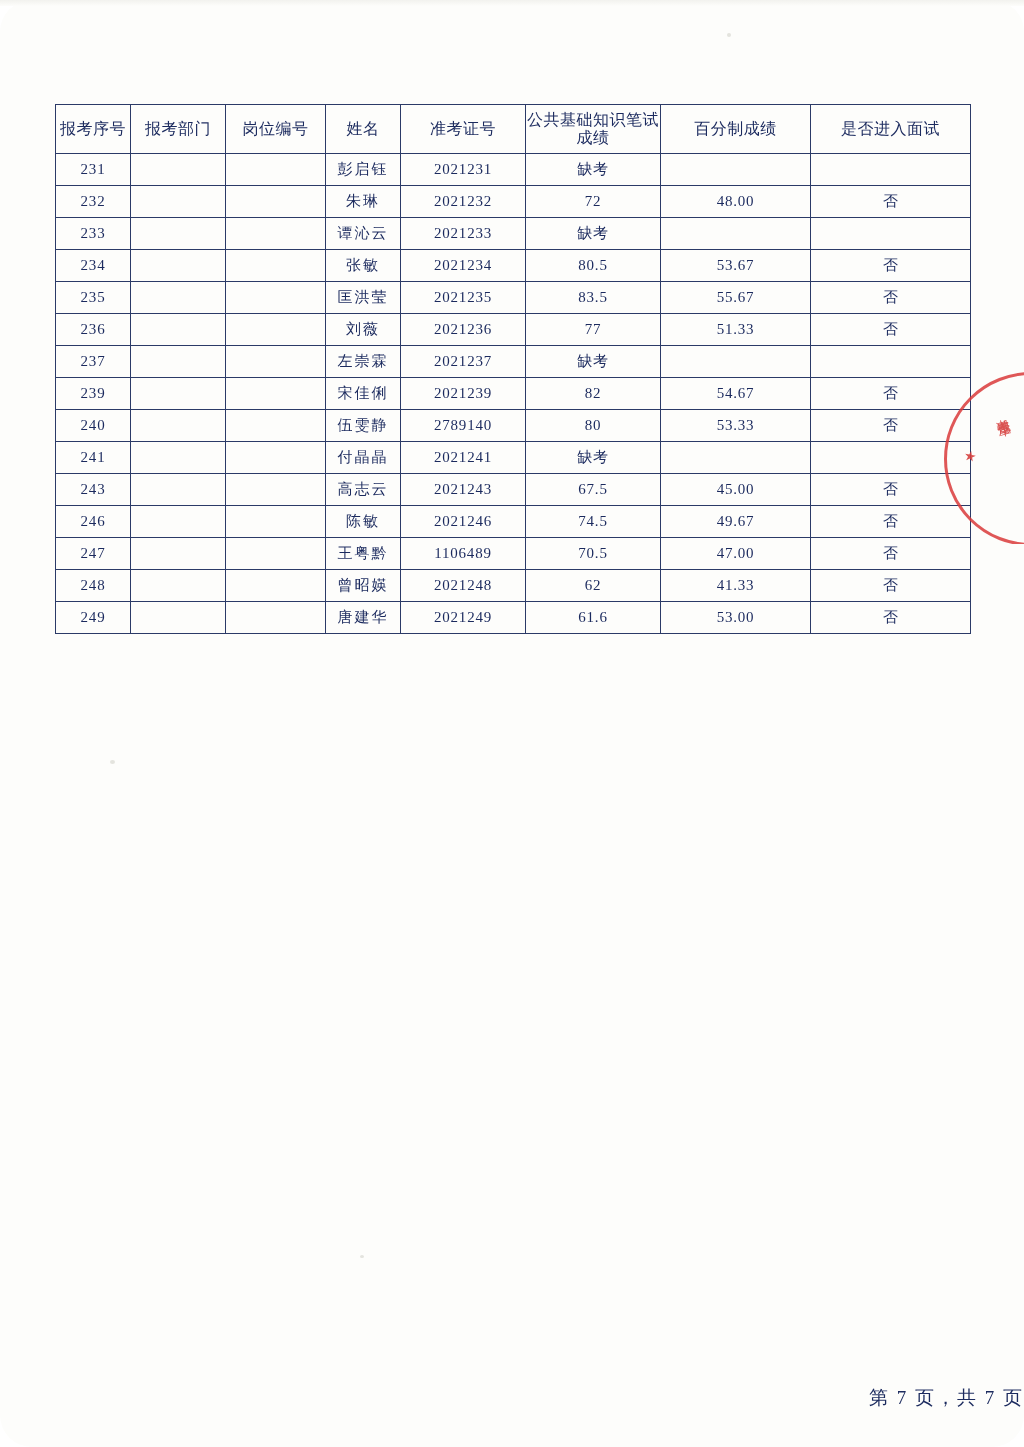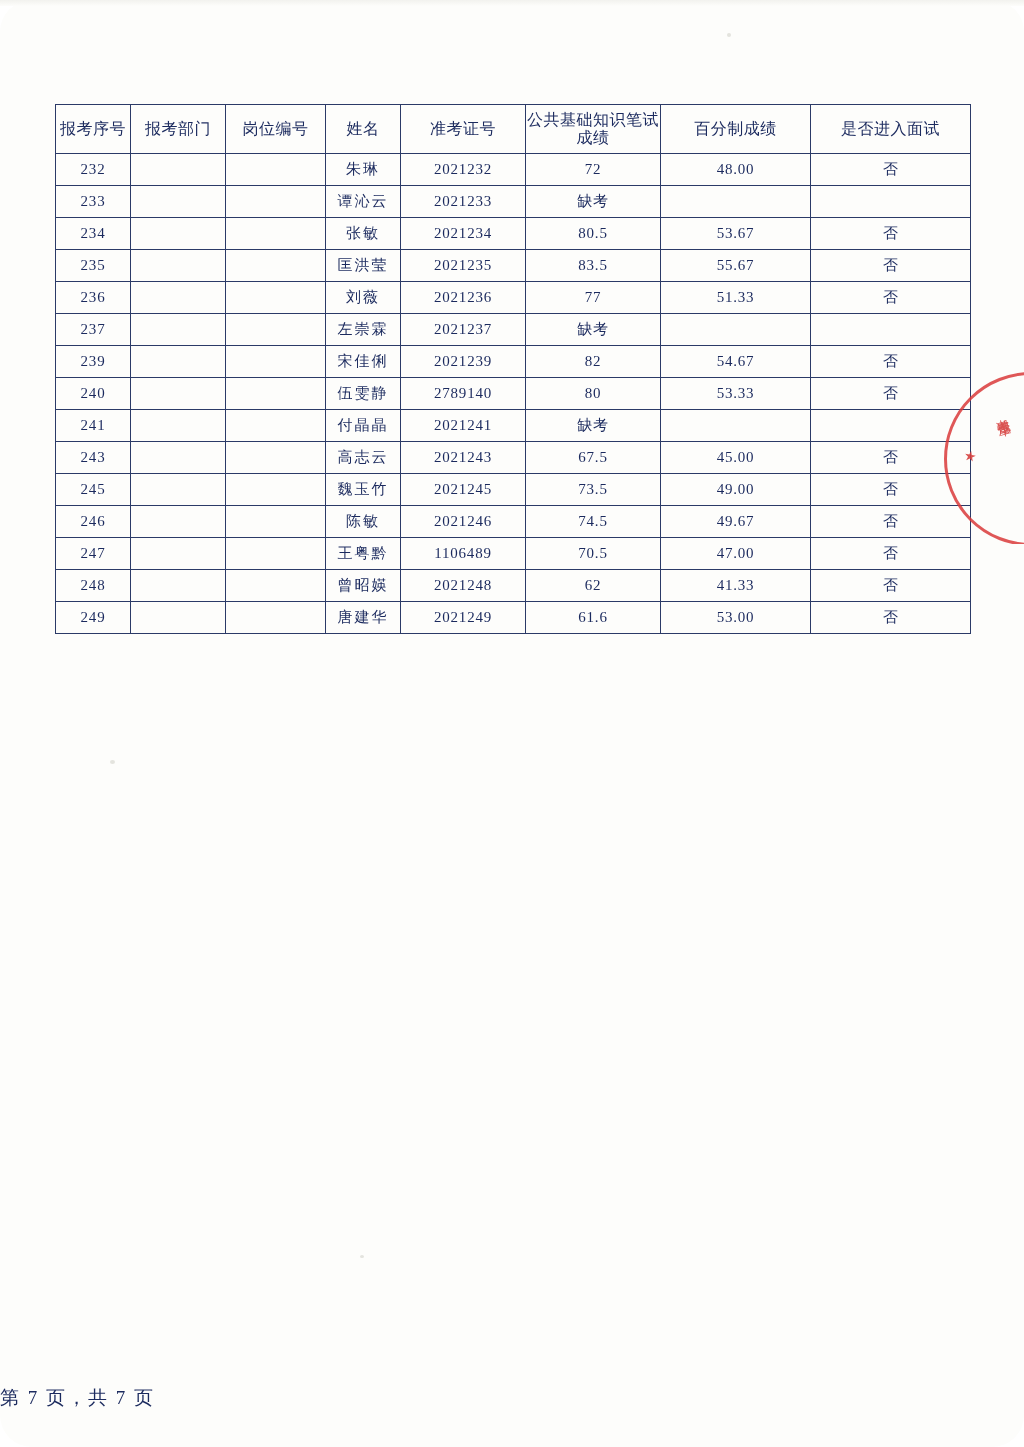--- a/index.html
+++ b/index.html
@@ -74,21 +74,21 @@
   .name-cell {
     letter-spacing: 2px;
   }
   .blank-cell { }
 
   .footer {
     position: absolute;
     left: 0;
     right: 0;
     top: 1385px;
-    text-align: left;
+    text-align: right;
     font-size: 19px;
     color: #1b2a5e;
     letter-spacing: 2px;
     font-family: "Liberation Serif", "DejaVu Serif", serif;
   }
 
   
   .seal {
     position: absolute;
     right: 0px;
@@ -168,20 +168,30 @@
           <th>岗位编号</th>
           <th>姓名</th>
           <th>准考证号</th>
           <th>公共基础知识笔试成绩</th>
           <th>百分制成绩</th>
           <th>是否进入面试</th>
         </tr>
       </thead>
       <tbody>
         <tr>
+          <td class="num-cell">231</td>
+          <td class="blank-cell"></td>
+          <td class="blank-cell"></td>
+          <td class="name-cell">彭启钰</td>
+          <td class="num-cell">2021231</td>
+          <td class="num-cell">缺考</td>
+          <td class="num-cell"></td>
+          <td></td>
+        </tr>
+        <tr>
           <td class="num-cell">232</td>
           <td class="blank-cell"></td>
           <td class="blank-cell"></td>
           <td class="name-cell">朱琳</td>
           <td class="num-cell">2021232</td>
           <td class="num-cell">72</td>
           <td class="num-cell">48.00</td>
           <td>否</td>
         </tr>
         <tr>
@@ -268,30 +278,20 @@
           <td class="num-cell">243</td>
           <td class="blank-cell"></td>
           <td class="blank-cell"></td>
           <td class="name-cell">高志云</td>
           <td class="num-cell">2021243</td>
           <td class="num-cell">67.5</td>
           <td class="num-cell">45.00</td>
           <td>否</td>
         </tr>
         <tr>
-          <td class="num-cell">245</td>
-          <td class="blank-cell"></td>
-          <td class="blank-cell"></td>
-          <td class="name-cell">魏玉竹</td>
-          <td class="num-cell">2021245</td>
-          <td class="num-cell">73.5</td>
-          <td class="num-cell">49.00</td>
-          <td>否</td>
-        </tr>
-        <tr>
           <td class="num-cell">246</td>
           <td class="blank-cell"></td>
           <td class="blank-cell"></td>
           <td class="name-cell">陈敏</td>
           <td class="num-cell">2021246</td>
           <td class="num-cell">74.5</td>
           <td class="num-cell">49.67</td>
           <td>否</td>
         </tr>
         <tr>

